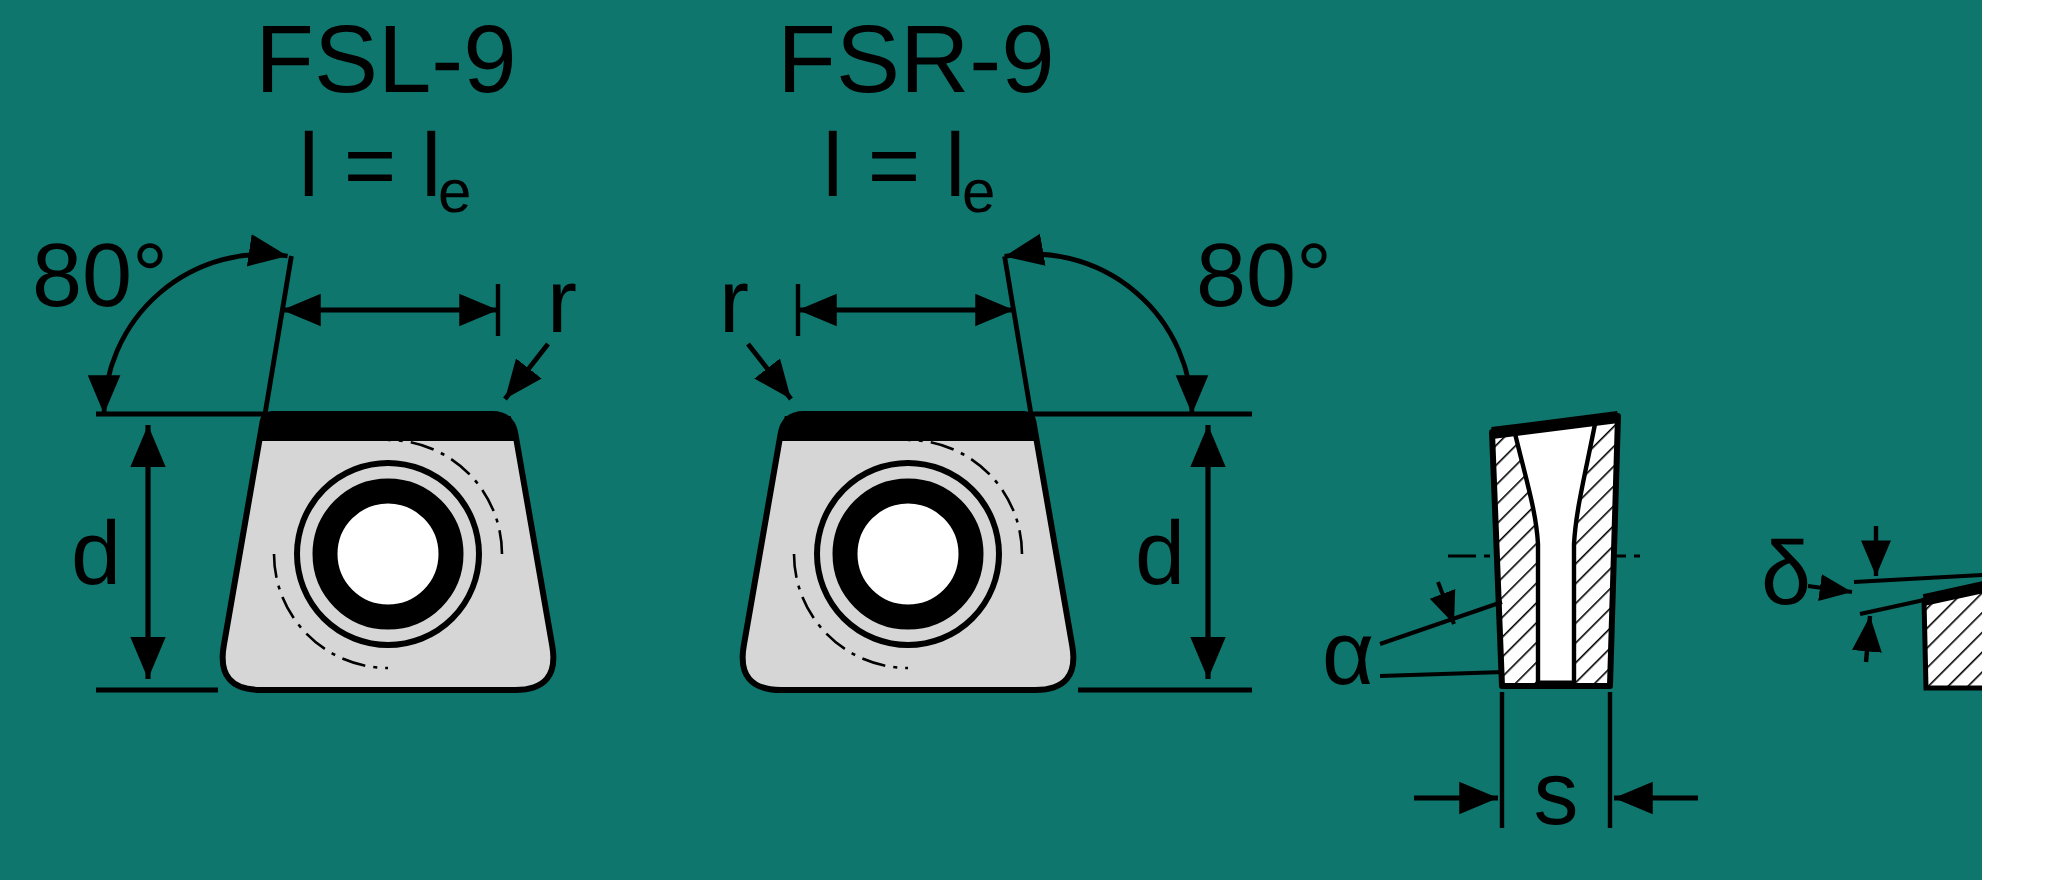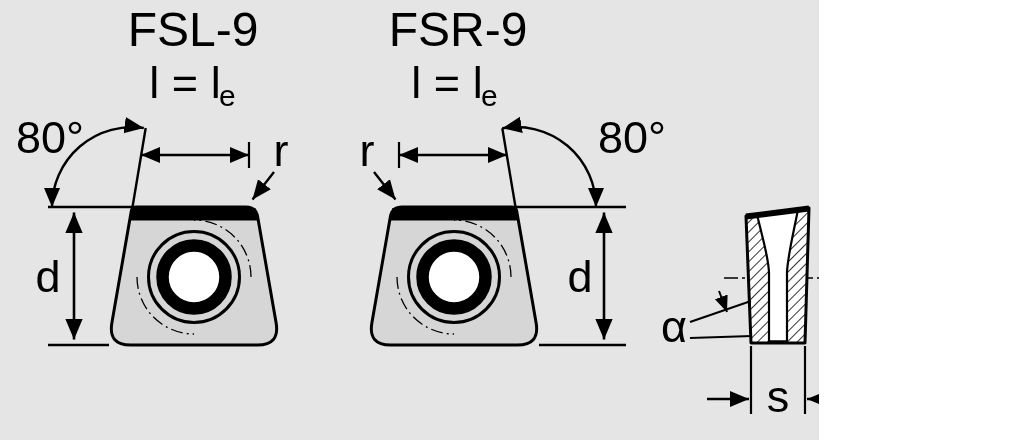--- a/index.html
+++ b/index.html
@@ -1,19 +1,19 @@
 <!DOCTYPE html>
 <html><head>
 <meta charset="utf-8">
 <style>
   html,body{margin:0;padding:0;background:#ffffff;}
   .stage{
     position:relative;
-    width:819px;height:440px;
-    background:#e5e5e5;
+    width:991px;height:440px;
+    background:#0f766e;
     font-family:"Liberation Sans", sans-serif;
     overflow:hidden;
   }
   svg{display:block;}
   text{
     fill:#000;
     font-family:"Liberation Sans", sans-serif;
   }
   .t-title{font-size:48px;}
   .t-dim{font-size:45px;}

